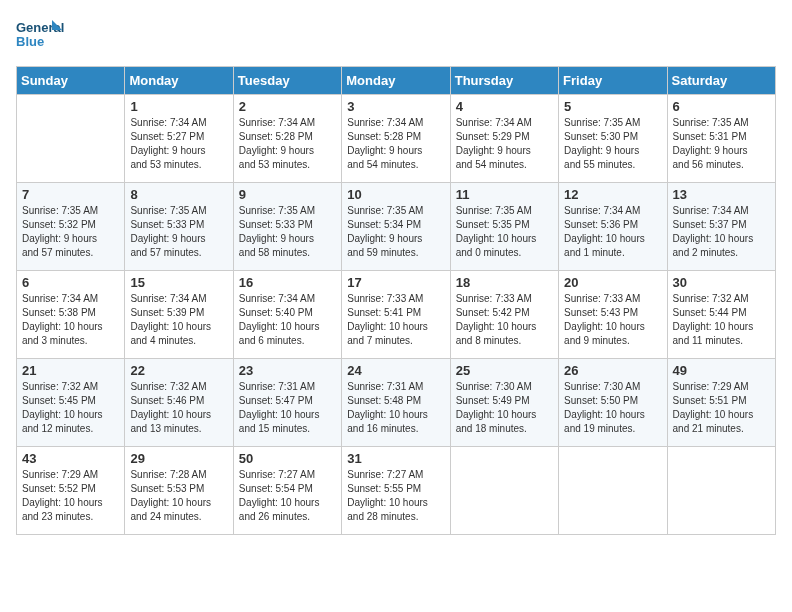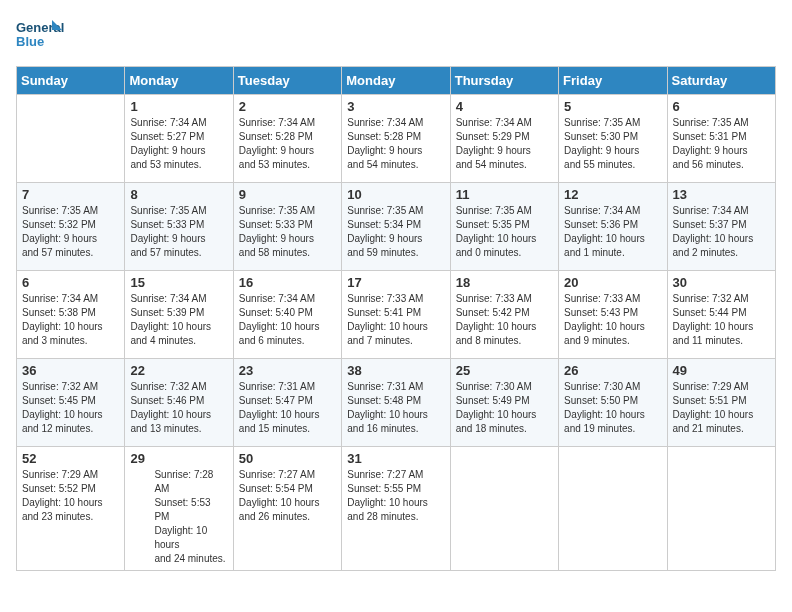--- a/index.html
+++ b/index.html
@@ -250,42 +250,42 @@
         <td>
           <span class="day-number">30</span>
           <div class="day-info" style="white-space: pre-line;">Sunrise: 7:32 AM
 Sunset: 5:44 PM
 Daylight: 10 hours
 and 11 minutes.</div>
         </td>
       </tr>
       <tr>
         <td>
-          <span class="day-number">36</span>
+          <span class="day-number">21</span>
           <div class="day-info" style="white-space: pre-line;">Sunrise: 7:32 AM
 Sunset: 5:45 PM
 Daylight: 10 hours
 and 12 minutes.</div>
         </td>
         <td>
           <span class="day-number">22</span>
           <div class="day-info" style="white-space: pre-line;">Sunrise: 7:32 AM
 Sunset: 5:46 PM
 Daylight: 10 hours
 and 13 minutes.</div>
         </td>
         <td>
           <span class="day-number">23</span>
           <div class="day-info" style="white-space: pre-line;">Sunrise: 7:31 AM
 Sunset: 5:47 PM
 Daylight: 10 hours
 and 15 minutes.</div>
         </td>
         <td>
-          <span class="day-number">38</span>
+          <span class="day-number">24</span>
           <div class="day-info" style="white-space: pre-line;">Sunrise: 7:31 AM
 Sunset: 5:48 PM
 Daylight: 10 hours
 and 16 minutes.</div>
         </td>
         <td>
           <span class="day-number">25</span>
           <div class="day-info" style="white-space: pre-line;">Sunrise: 7:30 AM
 Sunset: 5:49 PM
 Daylight: 10 hours
@@ -301,29 +301,29 @@
         <td>
           <span class="day-number">49</span>
           <div class="day-info" style="white-space: pre-line;">Sunrise: 7:29 AM
 Sunset: 5:51 PM
 Daylight: 10 hours
 and 21 minutes.</div>
         </td>
       </tr>
       <tr>
         <td>
-          <span class="day-number">52</span>
+          <span class="day-number">43</span>
           <div class="day-info" style="white-space: pre-line;">Sunrise: 7:29 AM
 Sunset: 5:52 PM
 Daylight: 10 hours
 and 23 minutes.</div>
         </td>
         <td>
           <span class="day-number">29</span>
-          <div class="day-info" style="white-space: pre-line; margin-left: 24px;">Sunrise: 7:28 AM
+          <div class="day-info" style="white-space: pre-line;">Sunrise: 7:28 AM
 Sunset: 5:53 PM
 Daylight: 10 hours
 and 24 minutes.</div>
         </td>
         <td>
           <span class="day-number">50</span>
           <div class="day-info" style="white-space: pre-line;">Sunrise: 7:27 AM
 Sunset: 5:54 PM
 Daylight: 10 hours
 and 26 minutes.</div>

